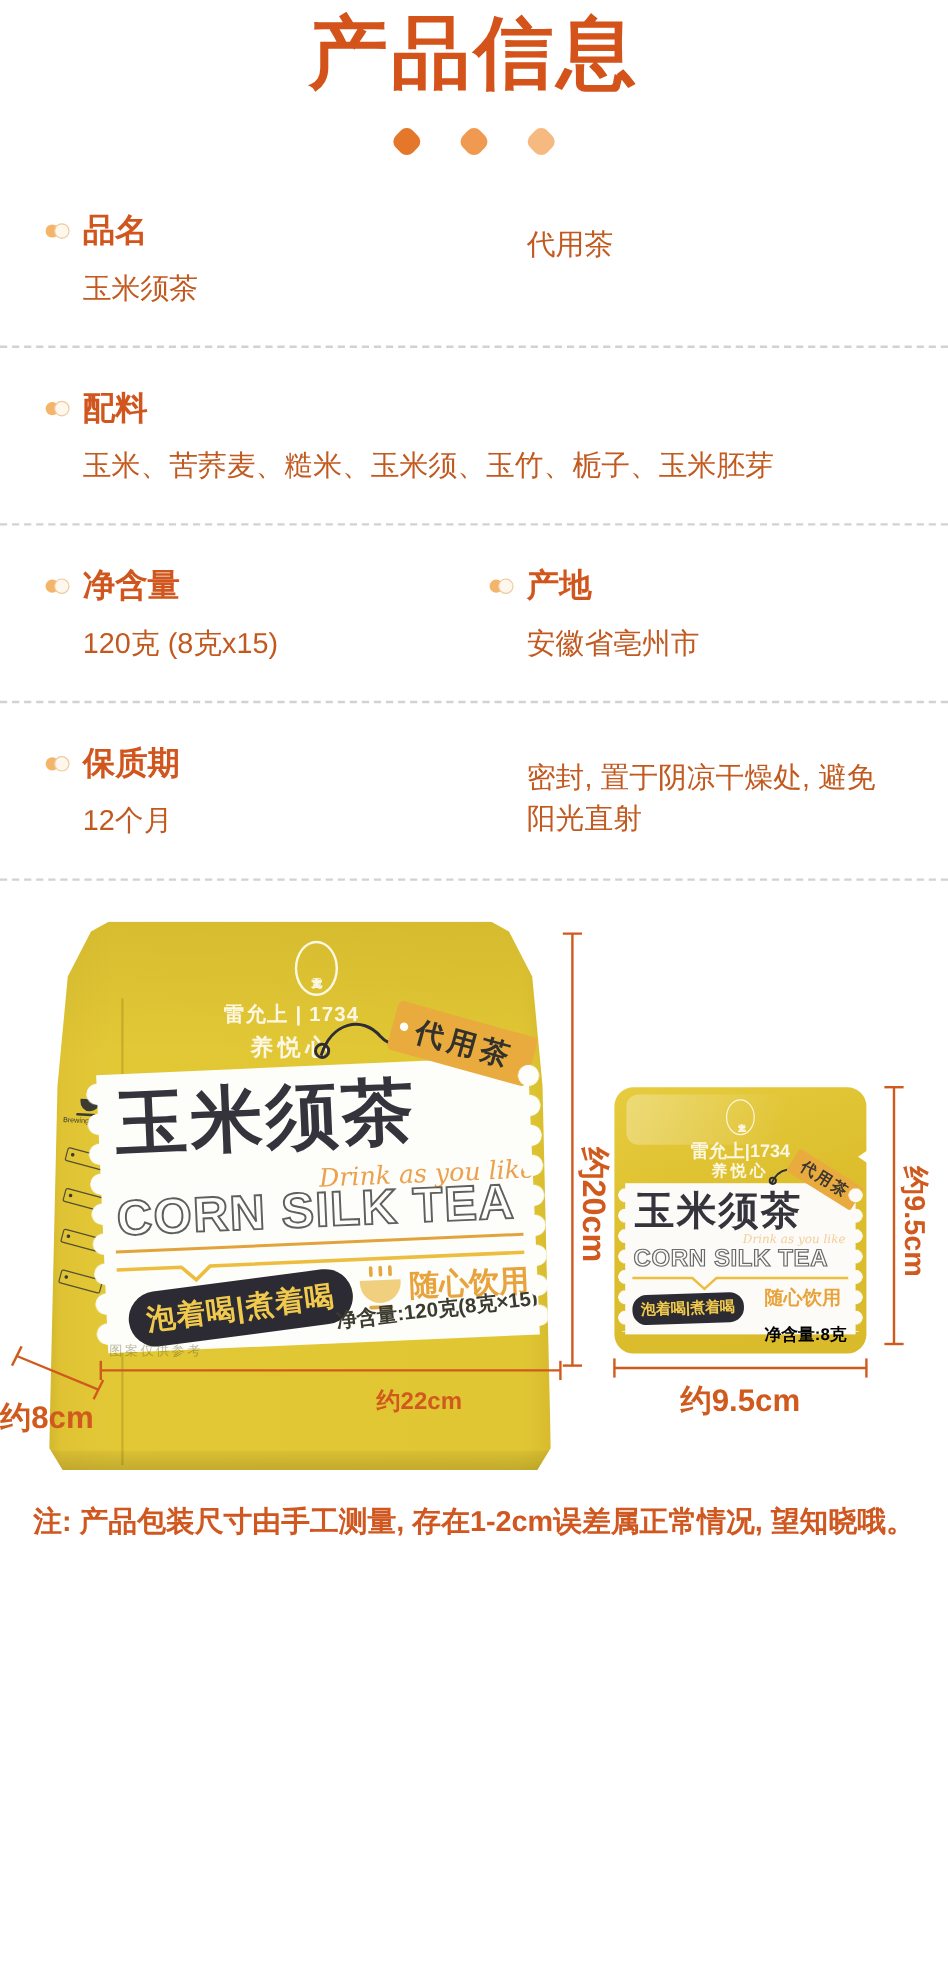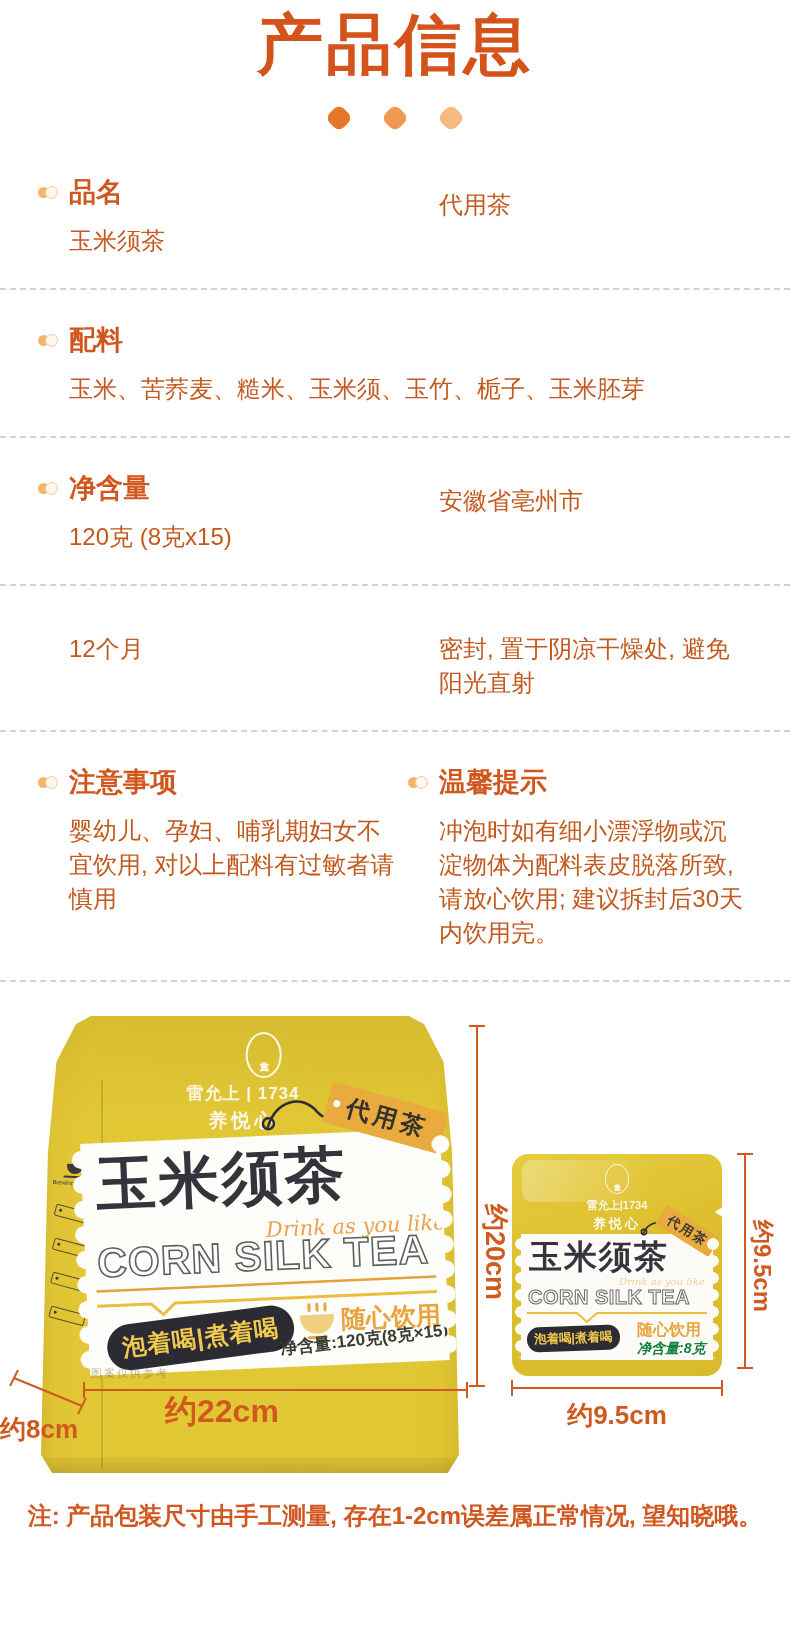--- a/index.html
+++ b/index.html
@@ -87,45 +87,45 @@
   
   .sachet{position:absolute;left:512px;top:158px;width:210px;height:222px;border-radius:16px;
           background:linear-gradient(160deg,#e6cc3e,#ddbf2e 45%,#d8ba2a);}
   .sachet::before{content:"";position:absolute;left:10px;right:10px;top:6px;height:42px;border-radius:10px;
           background:linear-gradient(100deg,rgba(255,255,255,.30),rgba(255,255,255,0) 70%);}
   .notch{position:absolute;right:-2px;top:52px;width:0;height:0;border-top:6px solid transparent;
          border-bottom:6px solid transparent;border-right:9px solid #fff;}
   .s-seal{position:absolute;left:50%;top:10px;transform:translateX(-50%);width:22px;height:28px;
           border:1.5px solid rgba(253,248,230,.95);border-radius:50%;display:flex;align-items:center;justify-content:center;}
   .s-seal span{writing-mode:vertical-rl;font-size:6.5px;line-height:1;color:#fdf8e6;font-weight:700;}
-  .s-brand{position:absolute;left:0;right:0;top:44px;text-align:center;color:#fdf8e6;font-size:11px;font-weight:700;}
+  .s-brand{position:absolute;left:0;right:0;top:44px;text-align:center;color:#fdf8e6;font-size:15px;font-weight:700;}
   .s-sub{position:absolute;left:0;right:0;top:61px;text-align:center;color:#fdf8e6;font-size:13px;font-weight:700;letter-spacing:3px;}
   .s-band{position:absolute;left:9px;right:9px;top:80px;height:126px;background:#fcfbf7;}
   .s-band::before,.s-band::after{content:"";position:absolute;top:2px;bottom:2px;width:12px;
       background-image:radial-gradient(circle 6px at 6px 8px,#fcfbf7 5.6px,rgba(0,0,0,0) 6px);
       background-size:12px 17px;background-repeat:repeat-y;}
   .s-band::before{left:-6px;} .s-band::after{right:-6px;}
   .s-cn{margin:0;position:absolute;left:8px;top:6px;font-size:33px;font-weight:800;color:#35343d;letter-spacing:2px;line-height:1;}
   .s-script{position:absolute;left:98px;top:42px;font-family:"DejaVu Serif",serif;font-style:italic;
             font-size:10px;color:#f2cf9a;white-space:nowrap;}
   .s-en{position:absolute;left:7px;top:52px;font-size:20px;font-weight:700;color:#fcfbf7;
         -webkit-text-stroke:1px #6a6a6a;letter-spacing:.5px;white-space:nowrap;}
   .s-lines{position:absolute;left:4px;top:76px;}
   .s-pill{position:absolute;left:6px;top:92px;transform:rotate(-2deg);background:#2c2b33;color:#f1ca4d;
           font-weight:700;font-size:12.5px;padding:4px 7px;border-radius:12px;white-space:nowrap;}
   .s-slogan{position:absolute;left:116px;top:86px;color:#e8a33c;font-size:16px;font-weight:700;white-space:nowrap;}
-  .s-net{position:absolute;left:116px;top:106px;color:#15803d;font-size:14px;font-weight:700;white-space:nowrap;font-style:italic;}
+  .s-net{position:absolute;left:116px;top:118px;color:#000000;font-size:14px;font-weight:700;white-space:nowrap;}
   .s-tag{position:absolute;right:-6px;top:-14px;transform:rotate(32deg);background:#e9aa3e;color:#3a382f;
          font-weight:700;font-size:13px;padding:2px 9px;border-radius:2px;letter-spacing:2px;white-space:nowrap;}
   .s-string{position:absolute;left:118px;top:-16px;}
 
   
   .dim{position:absolute;color:#d05a1e;font-weight:700;white-space:nowrap;}
   .dim-bag-h{left:440px;top:238px;width:110px;text-align:center;font-size:27px;transform:rotate(90deg);}
-  .dim-bag-w{left:165px;top:394px;width:220px;text-align:left;font-size:32px;}
+  .dim-bag-w{left:165px;top:406px;width:220px;text-align:right;font-size:20px;}
   .dim-bag-d{left:0px;top:416px;font-size:26px;}
   .dim-s-h{left:712px;top:254px;width:100px;text-align:center;font-size:24px;transform:rotate(90deg);}
   .dim-s-w{left:527px;top:402px;width:180px;text-align:center;font-size:26px;}
 
   
   .note{margin-top:22px;text-align:center;font-size:24px;font-weight:600;color:#d0571f;}
 </style>
 </head>
 <body>
 
@@ -167,49 +167,41 @@
 
     <div class="row">
       <div class="cell">
         <div class="flabel">
             <span class="bullet"></span>
             <span>净含量</span>
           </div>
         <div class="fvalue">120克 (8克x15)</div>
       </div>
       <div class="cell">
+        <div class="flabel">
+            <span class="bullet"></span>
+            <span>产地</span>
+          </div>
         <div class="fvalue">安徽省亳州市</div>
       </div>
     </div>
 
     <div class="row">
       <div class="cell">
+        <div class="flabel">
+            <span class="bullet"></span>
+            <span>保质期</span>
+          </div>
         <div class="fvalue">12个月</div>
       </div>
       <div class="cell">
         <div class="fvalue">密封, 置于阴凉干燥处, 避免阳光直射</div>
       </div>
     </div>
 
-    <div class="row">
-      <div class="cell">
-        <div class="flabel">
-            <span class="bullet"></span>
-            <span>注意事项</span>
-          </div>
-        <div class="fvalue">婴幼儿、孕妇、哺乳期妇女不宜饮用, 对以上配料有过敏者请慎用</div>
-      </div>
-      <div class="cell">
-        <div class="flabel">
-            <span class="bullet"></span>
-            <span>温馨提示</span>
-          </div>
-        <div class="fvalue">冲泡时如有细小漂浮物或沉淀物体为配料表皮脱落所致, 请放心饮用; 建议拆封后30天内饮用完。</div>
-      </div>
-    </div>
   </div>
 
   <div class="visual">
 
     <div class="bag">
       <div class="fold"></div>
       <div class="seal">
           <span>雷允上</span>
         </div>
       <div class="brandline">雷允上 | 1734</div>

